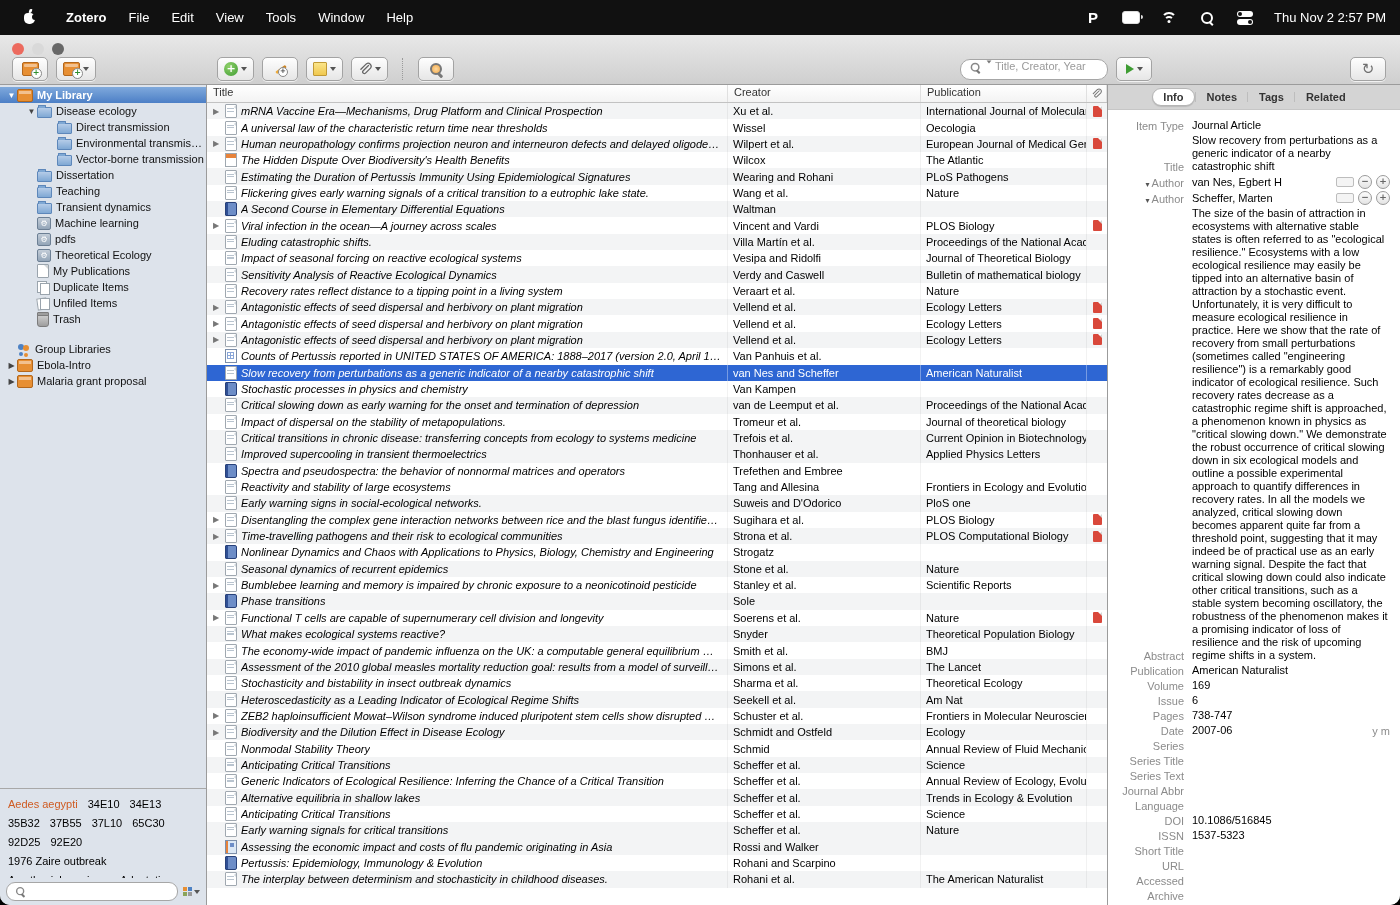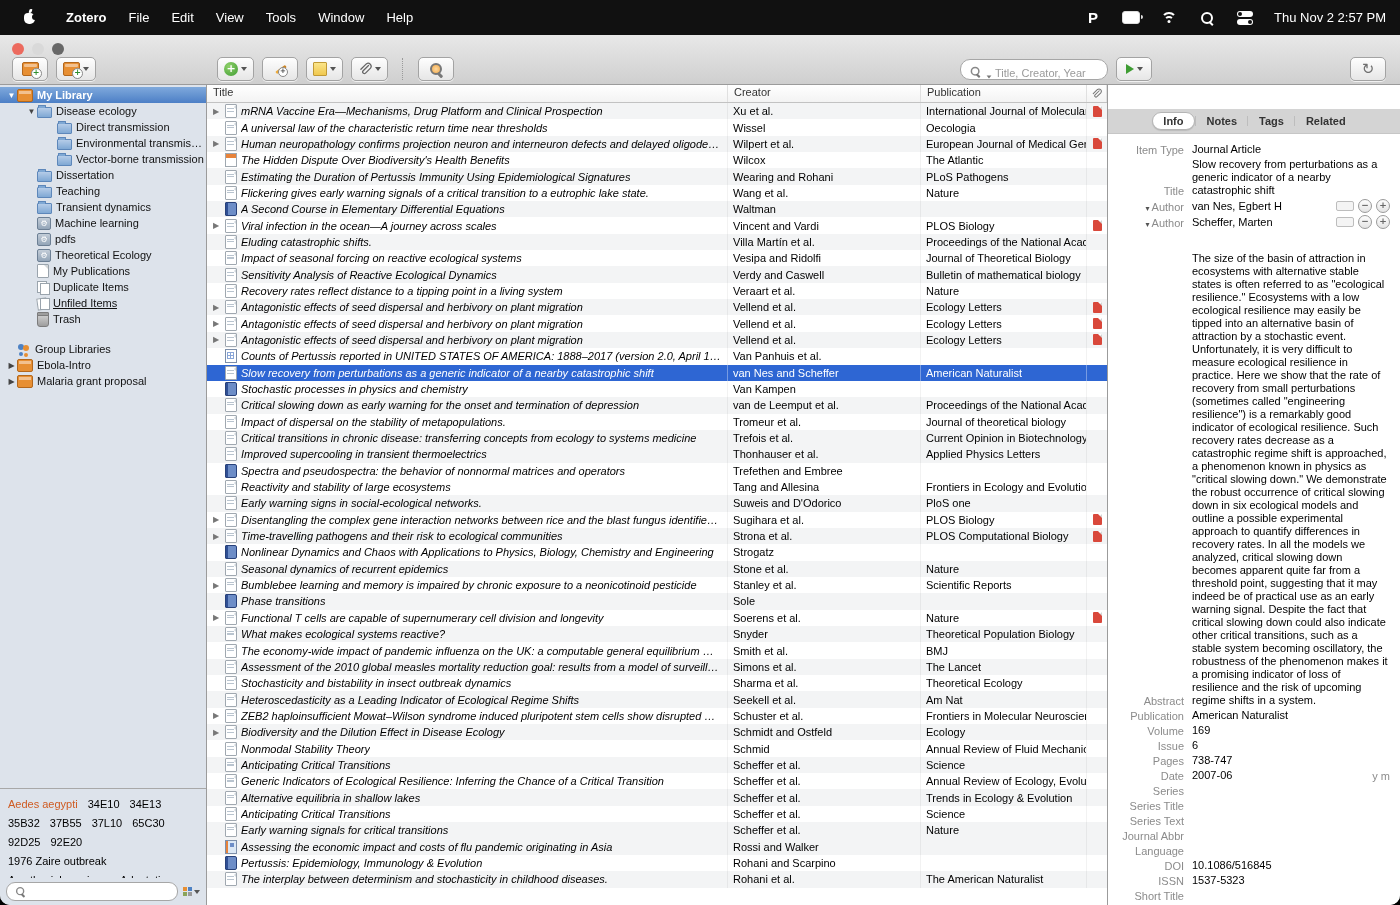--- a/index.html
+++ b/index.html
@@ -56,21 +56,21 @@
   .g-wand b{position:absolute;right:-1px;bottom:-1px;width:8px;height:8px;background:#fff;border:1px solid #888;border-radius:50%;
     font:bold 7px/7px "DejaVu Sans",sans-serif;color:#444;text-align:center;}
   .g-note{width:12px;height:12px;background:linear-gradient(#fbe58a,#f0c84f);border:1px solid #c19a35;border-radius:1px;}
   .g-clip{width:14px;height:14px;color:#666;}
   .g-search{position:relative;width:15px;height:15px;}
   .g-search i{position:absolute;left:1px;top:1px;width:8px;height:8px;border:2px solid #777;border-radius:50%;background:radial-gradient(circle,#ffd9a0,#f2a948);}
   .g-search b{position:absolute;left:10px;top:10px;width:6px;height:2.5px;background:#777;transform:rotate(45deg);transform-origin:0 0;border-radius:1px;}
   .g-locate{width:0;height:0;border-top:5px solid transparent;border-bottom:5px solid transparent;border-left:8px solid #3f9d33;}
   .g-sync{font:15px/15px "DejaVu Sans",sans-serif;color:#707070;}
   .searchbox{margin-left:auto;width:132px;height:19px;border:1px solid #a6a6a6;border-radius:10px;background:#fff;
-    display:flex;align-items:flex-end;gap:3px;padding:0 7px;}
+    display:flex;align-items:flex-start;gap:3px;padding:0 7px;}
   .searchbox .g-search{transform:scale(.75);} .searchbox .g-search i{background:#fff;border-color:#888;}
   .searchbox .ph{color:#9a9a9a;font-size:11px;white-space:nowrap;overflow:hidden;}
   .searchbox .caret{border-top-color:#777;transform:scale(.8);}
   
   .main{position:absolute;left:0;top:50px;right:0;bottom:0;display:flex;}
   .sidebar{width:207px;background:#dde3eb;border-right:1px solid #9b9b9b;display:flex;flex-direction:column;box-sizing:border-box;}
   .tree{flex:1;overflow:hidden;padding-top:2px;}
   .t-row{height:16px;display:flex;align-items:center;font-size:11px;color:#111;padding-left:6px;white-space:nowrap;}
   .t-row.selected{background:linear-gradient(#7fa9dc,#4c7fc6);color:#fff;font-weight:bold;}
   .t-row.section{margin-top:14px;}
@@ -142,29 +142,29 @@
   .row.selected .cell{border-right-color:rgba(255,255,255,.35);}
   .cell.c-title{flex:0 0 521px;padding-left:4px;gap:4px;}
   .cell.c-creator{flex:0 0 193px;} .cell.c-pub{flex:0 0 166px;}
   .cell.c-att{flex:1;justify-content:center;padding:0;border-right:none;}
   .cell .txt{overflow:hidden;text-overflow:ellipsis;font-style:italic;}
   .arrowbox{width:10px;flex:none;font-size:8px;color:#777;text-align:center;}
   .row.selected .arrowbox{color:#dce6f8;}
   
   .panel{width:292px;flex:none;background:#fff;display:flex;flex-direction:column;box-sizing:border-box;}
   .tabstrip{height:24px;background:#d4d4d4;display:flex;align-items:center;justify-content:center;gap:2px;flex:none;
-    border-bottom:1px solid #c6c6c6;margin-top:24px;}
+    border-bottom:1px solid #c6c6c6;}
   .tab{font-size:11px;font-weight:bold;color:#333;padding:2px 10px;border-radius:10px;position:relative;}
   .tab.active{background:#fff;border:1px solid #b5b5b5;box-shadow:0 1px 1px rgba(0,0,0,.12);}
   .tab:not(.active):not(:first-child):before{content:"";position:absolute;left:-2px;top:3px;bottom:3px;width:1px;background:#bdbdbd;}
   .fields{flex:1;overflow:hidden;padding:8px 10px 0 0;font-size:11px;}
   .frow{display:flex;align-items:flex-end;padding:1px 0;min-height:13px;}
   .flabel{flex:0 0 76px;text-align:right;color:#8b8b8b;padding-right:8px;white-space:nowrap;}
   .fvalue{flex:1;color:#000;word-wrap:break-word;line-height:13px;}
-  .fvalue.abstract{line-height:13px;margin-top:21px;}
+  .fvalue.abstract{line-height:13px;}
   .fauthor{display:flex;align-items:center;flex:1;gap:4px;}
   .fauthor .name{flex:1;}
   .fieldbox{width:16px;height:8px;border:1px solid #bdbdbd;border-radius:2px;background:#f4f4f4;flex:none;}
   .cbtn{width:12px;height:12px;border:1px solid #9a9a9a;border-radius:50%;background:linear-gradient(#fdfdfd,#e4e4e4);
     color:#666;font:bold 9px/11px "DejaVu Sans",sans-serif;text-align:center;flex:none;}
   .dhint{color:#8b8b8b;padding-left:6px;flex:none;}
   .authtwisty{font-size:8px;color:#555;margin-right:2px;}
 </style>
 </head>
 <body>
@@ -341,21 +341,21 @@
           <div class="t-row" style="padding-left: 26px;">
             <span class="twisty"></span>
             <span class="ico page"></span>
             <span class="t-label">My Publications</span>
           </div>
           <div class="t-row" style="padding-left: 26px;">
             <span class="twisty"></span>
             <span class="ico duplicates"></span>
             <span class="t-label">Duplicate Items</span>
           </div>
-          <div class="t-row" style="padding-left: 26px; text-decoration: underline;">
+          <div class="t-row" style="padding-left: 26px;">
             <span class="twisty"></span>
             <span class="ico unfiled"></span>
             <span class="t-label">Unfiled Items</span>
           </div>
           <div class="t-row" style="padding-left: 26px;">
             <span class="twisty"></span>
             <span class="ico trash"></span>
             <span class="t-label">Trash</span>
           </div>
           <div class="t-row section" style="padding-left: 6px;">

